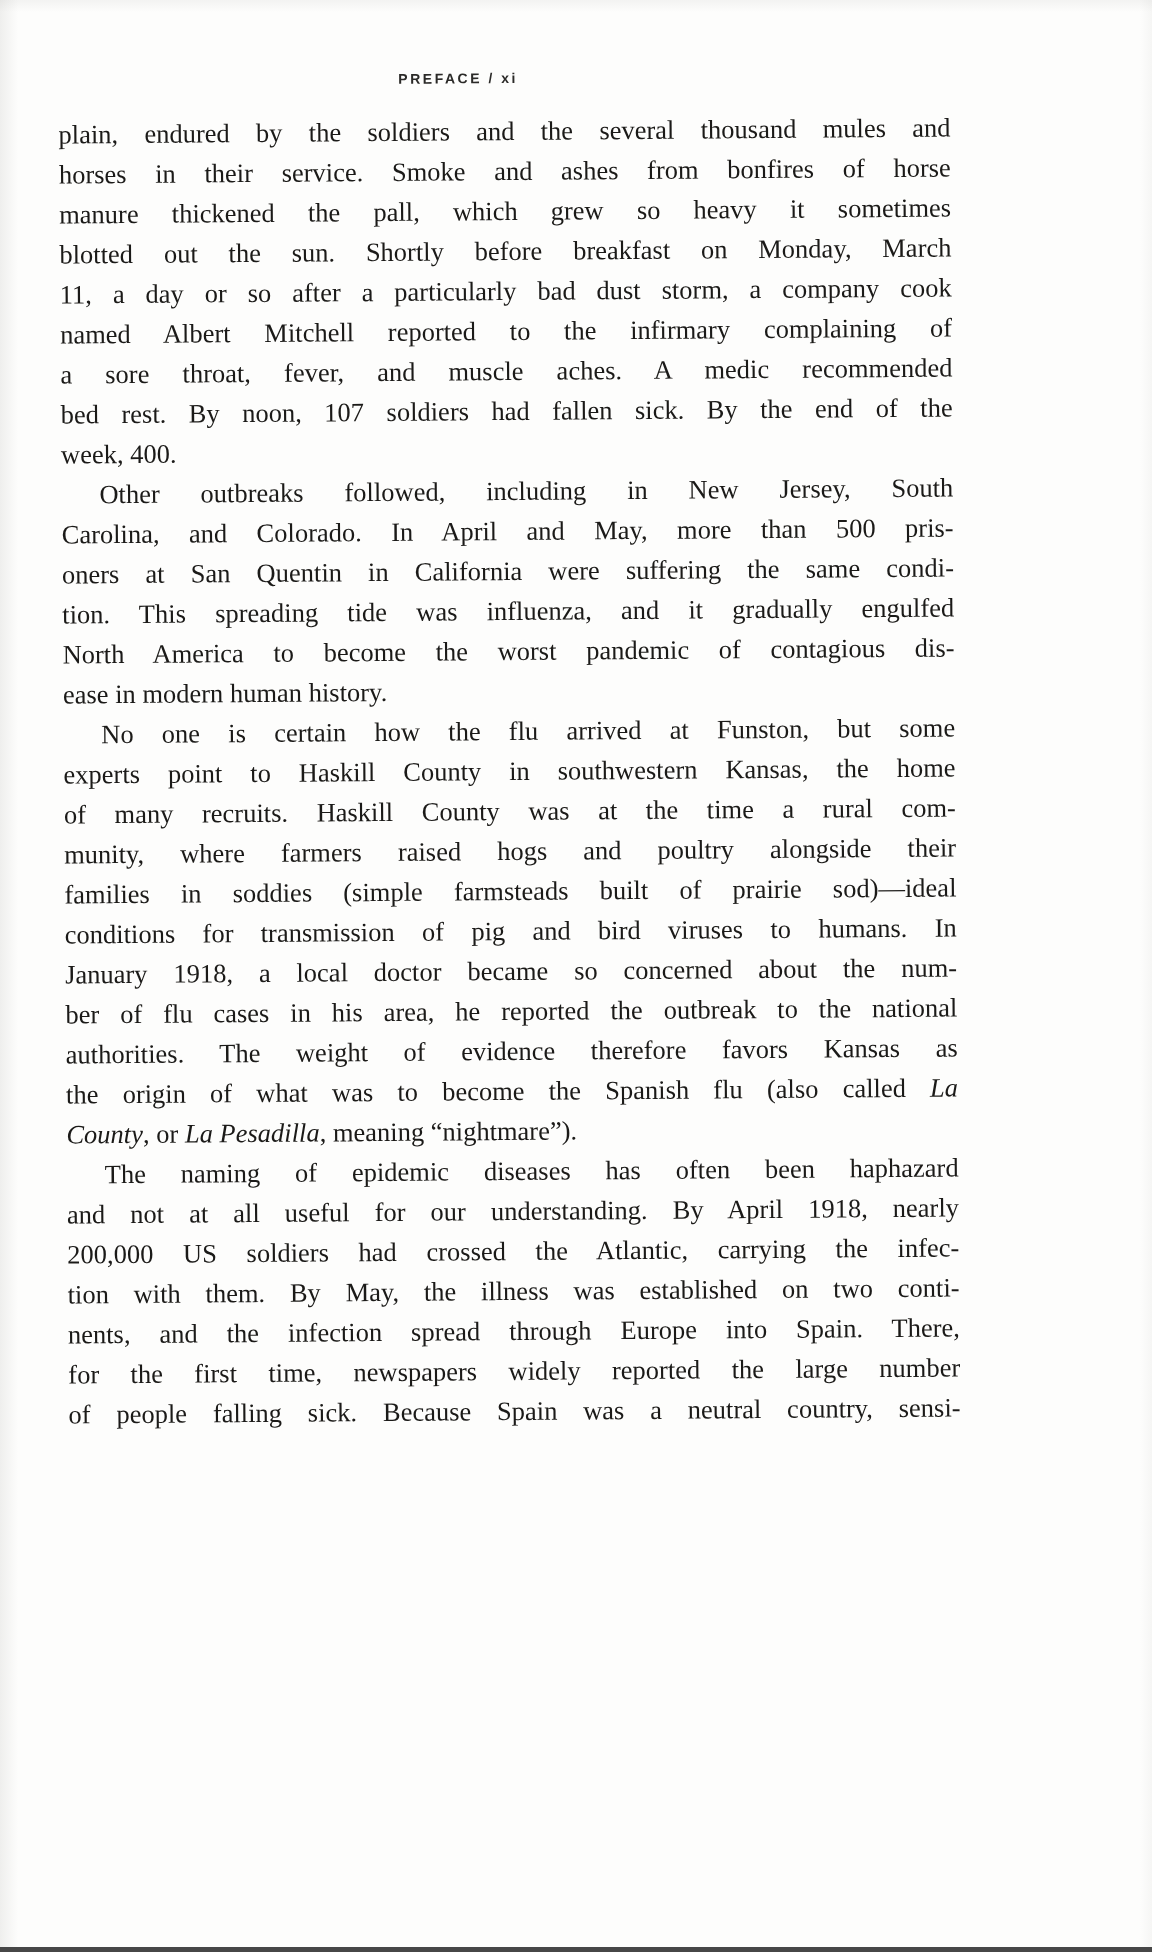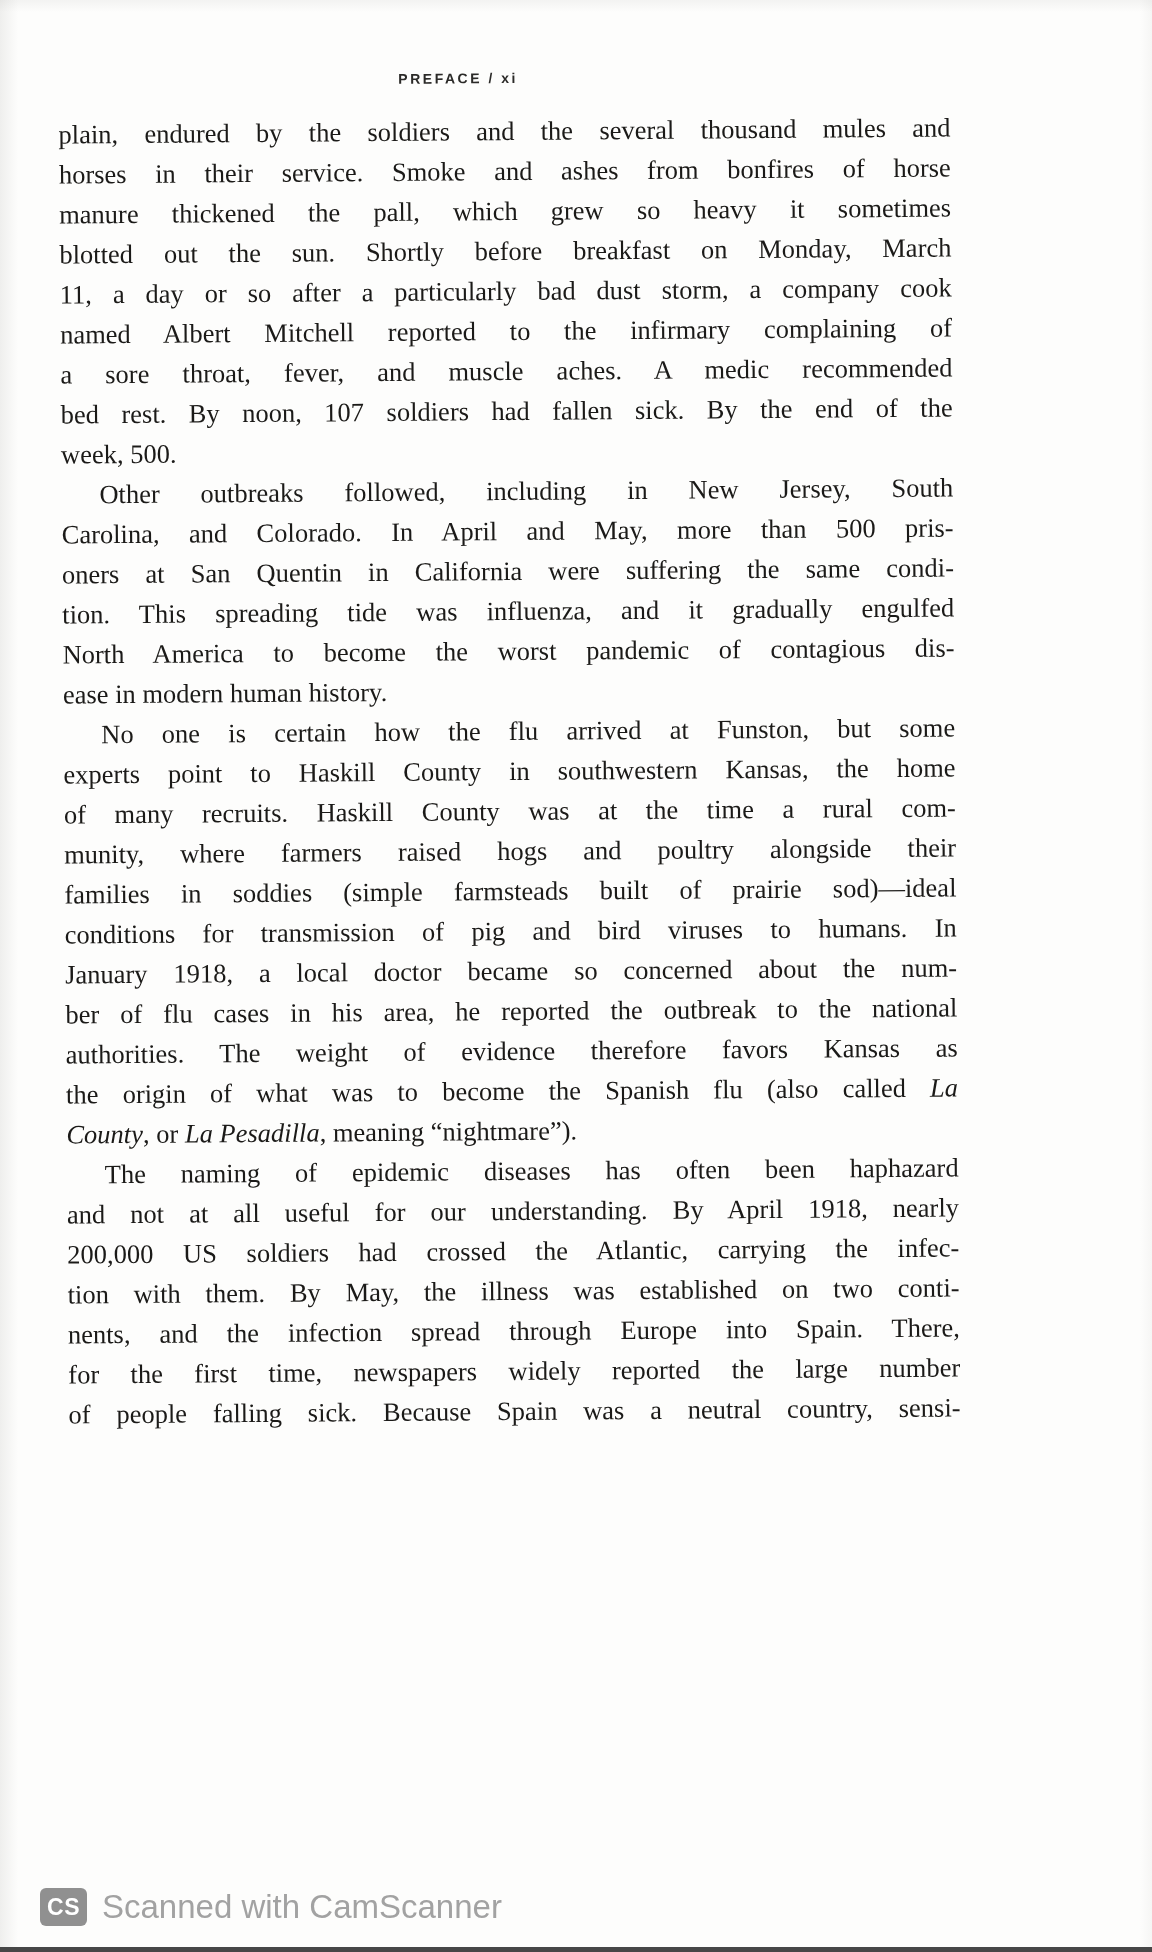--- a/index.html
+++ b/index.html
@@ -101,21 +101,21 @@
     <div class="page-text">
         <div class="paragraph">
           <div class="line"><span>plain, endured by the soldiers and the several thousand mules and</span></div>
           <div class="line"><span>horses in their service. Smoke and ashes from bonfires of horse</span></div>
           <div class="line"><span>manure thickened the pall, which grew so heavy it sometimes</span></div>
           <div class="line"><span>blotted out the sun. Shortly before breakfast on Monday, March</span></div>
           <div class="line"><span>11, a day or so after a particularly bad dust storm, a company cook</span></div>
           <div class="line"><span>named Albert Mitchell reported to the infirmary complaining of</span></div>
           <div class="line"><span>a sore throat, fever, and muscle aches. A medic recommended</span></div>
           <div class="line"><span>bed rest. By noon, 107 soldiers had fallen sick. By the end of the</span></div>
-          <div class="line last"><span>week, 500.</span></div>
+          <div class="line last"><span>week, 400.</span></div>
         </div>
         <div class="paragraph">
           <div class="line ind"><span>Other outbreaks followed, including in New Jersey, South</span></div>
           <div class="line"><span>Carolina, and Colorado. In April and May, more than 500 pris-</span></div>
           <div class="line"><span>oners at San Quentin in California were suffering the same condi-</span></div>
           <div class="line"><span>tion. This spreading tide was influenza, and it gradually engulfed</span></div>
           <div class="line"><span>North America to become the worst pandemic of contagious dis-</span></div>
           <div class="line last"><span>ease in modern human history.</span></div>
         </div>
         <div class="paragraph">
@@ -136,19 +136,15 @@
           <div class="line"><span>and not at all useful for our understanding. By April 1918, nearly</span></div>
           <div class="line"><span>200,000 US soldiers had crossed the Atlantic, carrying the infec-</span></div>
           <div class="line"><span>tion with them. By May, the illness was established on two conti-</span></div>
           <div class="line"><span>nents, and the infection spread through Europe into Spain. There,</span></div>
           <div class="line"><span>for the first time, newspapers widely reported the large number</span></div>
           <div class="line"><span>of people falling sick. Because Spain was a neutral country, sensi-</span></div>
         </div>
       </div>
   </div>
 
-  <div class="watermark">
-    <span class="cs-badge">CS</span>
-    <span class="wm-text">Scanned with CamScanner</span>
-  </div>
 
   <div class="scan-edge-bottom"></div>
 </div>
 
 </body></html>

